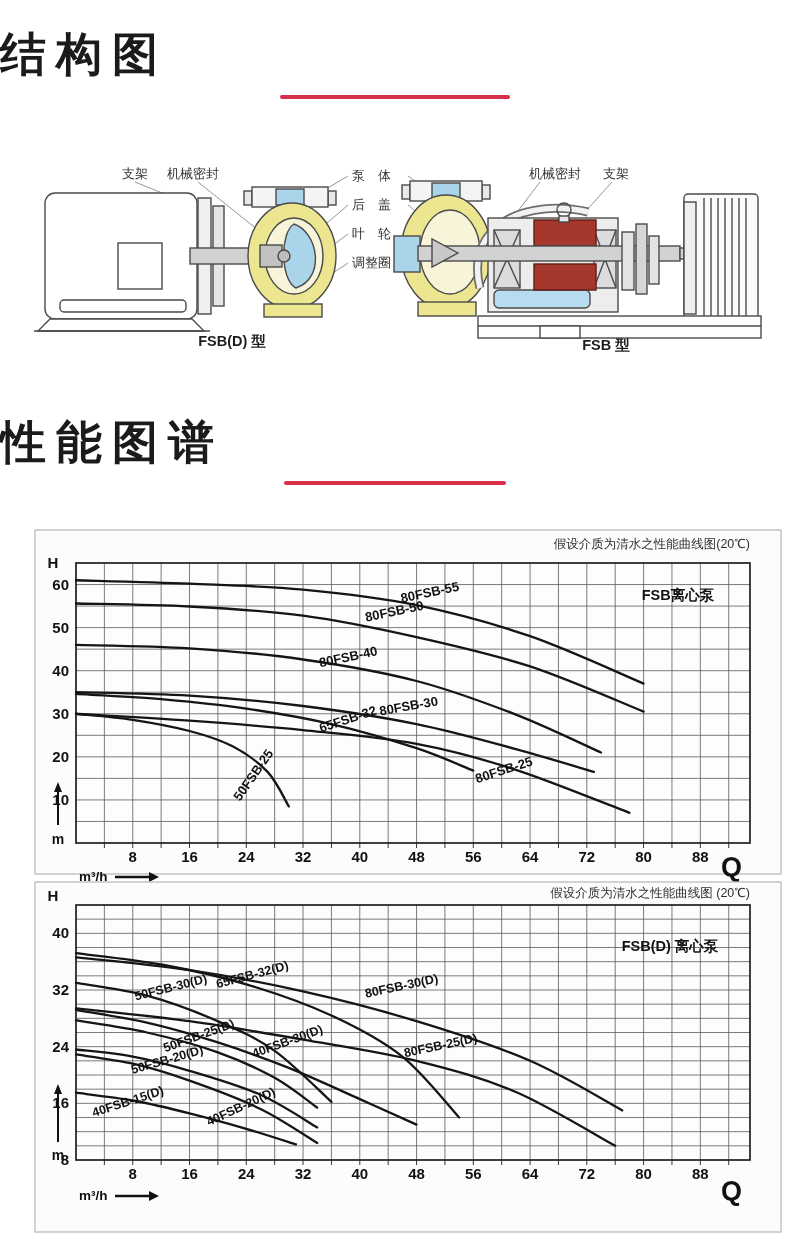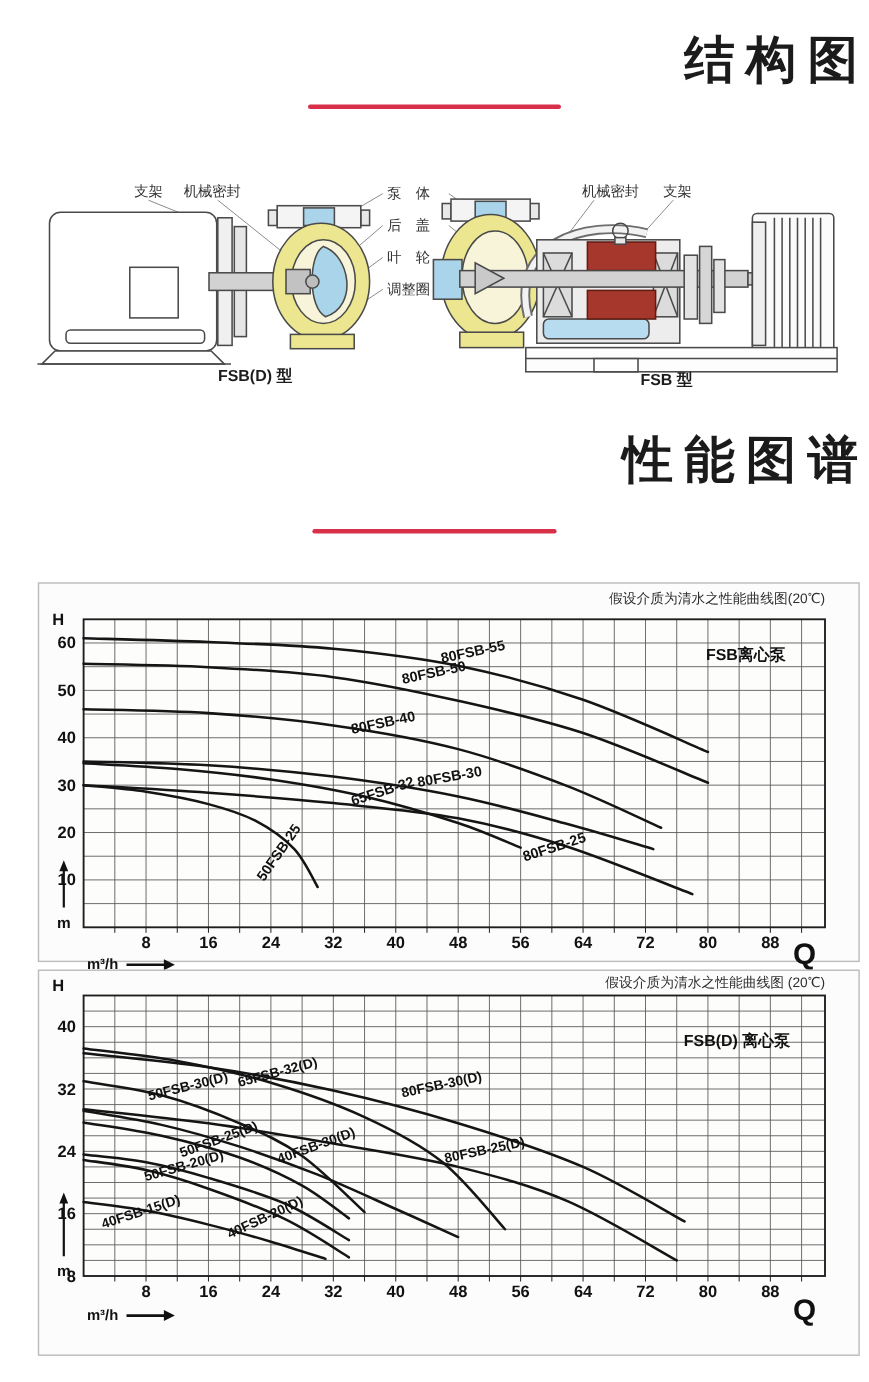--- a/index.html
+++ b/index.html
@@ -1,21 +1,21 @@
 <!DOCTYPE html>
 <html><head>
 <meta charset="utf-8">
 <style>
   html,body{margin:0;padding:0;}
   body{
     width:790px;height:1256px;position:relative;background:#ffffff;
     font-family:"Liberation Sans", sans-serif;overflow:hidden;
   }
   .big-title{
-    position:absolute;left:0;width:790px;text-align:right;
+    position:absolute;left:0;width:790px;text-align:left;
     font-size:46px;font-weight:bold;color:#1b1b1b;letter-spacing:10px;
   }
   .title-underline{
     position:absolute;left:50%;transform:translateX(-50%);
     width:230px;height:4px;border-radius:2px;background:#d93049;
   }
   .abs{position:absolute;}
   svg text{font-family:"Liberation Sans", sans-serif;}
 </style>
 </head>
@@ -114,21 +114,21 @@
     <text x="324" y="127">调整圈</text>
     <text x="527" y="38" text-anchor="middle">机械密封</text>
     <text x="588" y="38" text-anchor="middle">支架</text>
   </g>
   <g font-family="Liberation Serif, serif" font-size="14.5" font-weight="bold" fill="#1d1d1d">
     <text x="204" y="206" text-anchor="middle">FSB(D) 型</text>
     <text x="578" y="210" text-anchor="middle">FSB 型</text>
   </g>
 </svg>
 
-<div class="big-title" style="top:388px;">性能图谱</div>
+<div class="big-title" style="top:412px;">性能图谱</div>
 <div class="title-underline" style="top:481px;width:222px;"></div>
 
 <svg id="chart-0" class="abs" style="left:33px;top:528px;" width="750" height="356" viewBox="0 0 750 356">
     <rect x="2" y="2" width="746" height="344" fill="#fbfcfb" stroke="#bcbcbc" stroke-width="1.3"></rect>
     <text x="717" y="20" text-anchor="end" font-size="12.5" fill="#2e2e2e" font-family="&quot;Liberation Sans&quot;, sans-serif">假设介质为清水之性能曲线图(20℃)</text>
     <rect x="43" y="35" width="674" height="280" fill="#fdfdfc" stroke="none"></rect>
     <line x1="71.37894736842105" y1="35" x2="71.37894736842105" y2="315" stroke="#5a5a5a" stroke-width="0.8"></line>
     <line x1="99.7578947368421" y1="35" x2="99.7578947368421" y2="315" stroke="#5a5a5a" stroke-width="0.8"></line>
     <line x1="128.13684210526316" y1="35" x2="128.13684210526316" y2="315" stroke="#5a5a5a" stroke-width="0.8"></line>
     <line x1="156.5157894736842" y1="35" x2="156.5157894736842" y2="315" stroke="#5a5a5a" stroke-width="0.8"></line>

